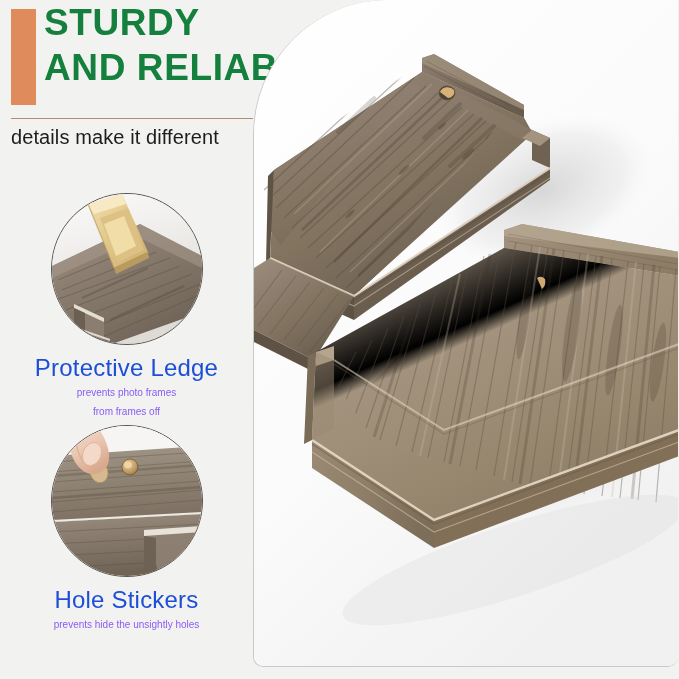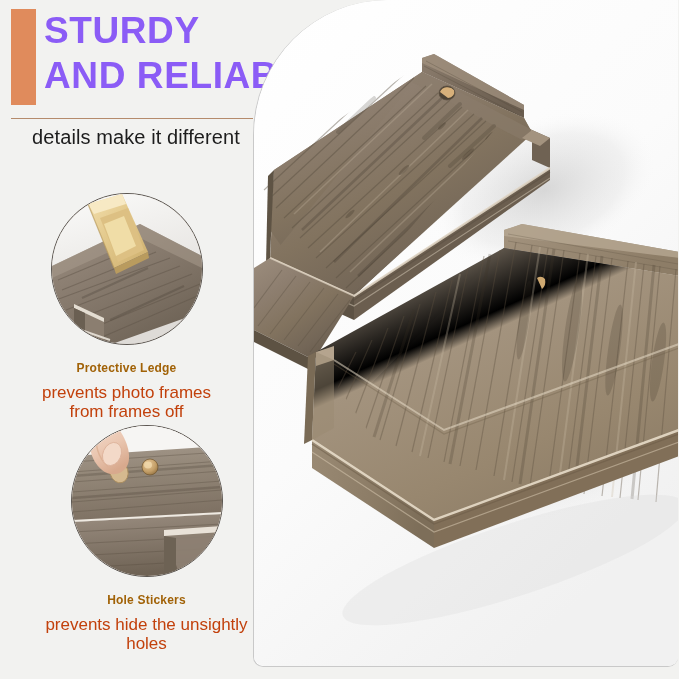--- a/index.html
+++ b/index.html
@@ -31,27 +31,27 @@
     left: 11px;
     top: 9px;
     width: 25px;
     height: 96px;
     background: #e08b5c;
   }
 
   .headline {
     position: absolute;
     left: 44px;
-    top: 8px;
+    top: 0;
     width: 300px;
     font-size: 37px;
     line-height: 45px;
     font-weight: 700;
     letter-spacing: 0.6px;
-    color: #8b5cf6;
+    color: #15803d;
     white-space: nowrap;
   }
   .headline-line { display: block; }
 
   .divider {
     position: absolute;
     left: 11px;
     top: 118px;
     width: 242px;
     height: 1px;
@@ -61,58 +61,57 @@
   .subheadline {
     position: absolute;
     left: 11px;
     top: 124px;
     width: 250px;
     font-size: 20px;
     line-height: 26px;
     font-weight: 400;
     color: #1d1d1d;
     letter-spacing: 0.1px;
-    text-align: center;
   }
 
   
   .feature {
     position: absolute;
     left: 0;
     width: 253px;
     text-align: center;
   }
   .feature-1 { top: 193px; }
-  .feature-2 { top: 425px; padding-left: 20px; }
+  .feature-2 { top: 425px; }
 
   .circle-photo {
     position: relative;
     width: 150px;
     height: 150px;
     margin: 0 auto;
     border-radius: 50%;
     border: 1px solid #5a5550;
     overflow: hidden;
     background: #cfc6bd;
   }
 
   .feature-title {
     margin-top: 11px;
-    font-size: 12px;
+    font-size: 24px;
     line-height: 24px;
-    font-weight: 700;
-    color: #a16207;
+    font-weight: 400;
+    color: #1d4ed8;
     letter-spacing: 0.2px;
   }
   .feature-sub {
     margin-top: 3px;
-    font-size: 17px;
+    font-size: 10px;
     line-height: 19px;
     font-weight: 400;
-    color: #c2410c;
+    color: #8b5cf6;
     padding: 0 8px;
   }
 
   
   .photo-panel {
     position: absolute;
     left: 253px;
     top: 0px;
     width: 425px;
     height: 667px;

